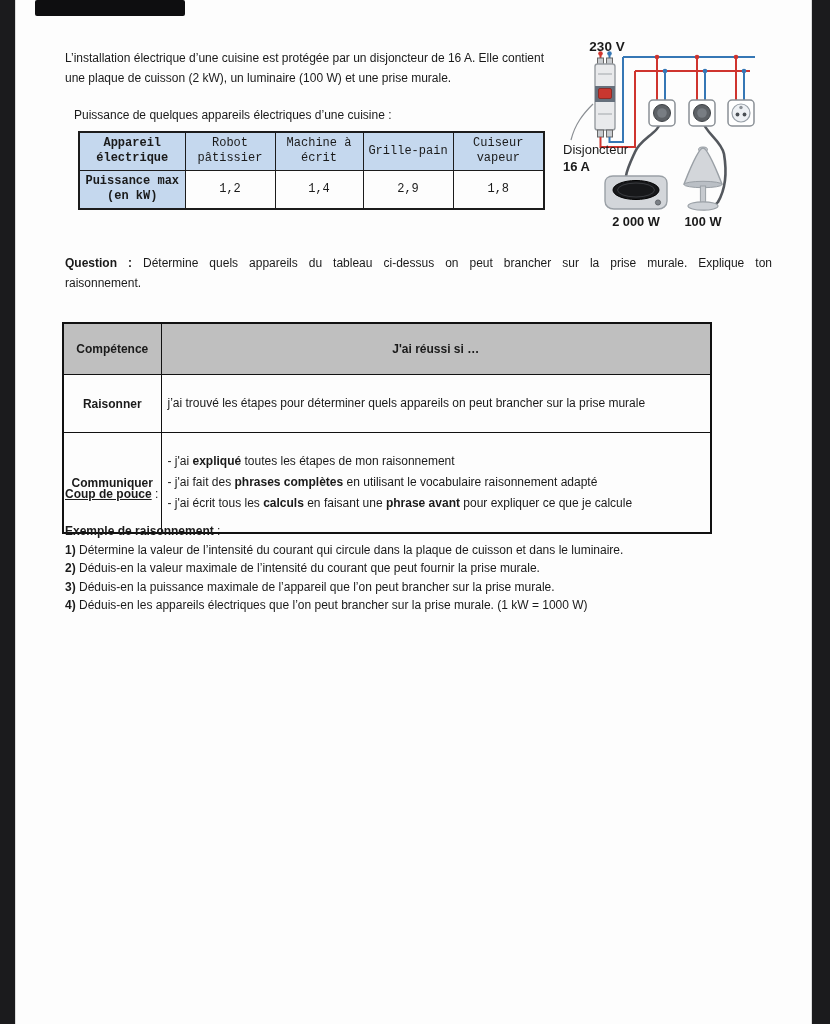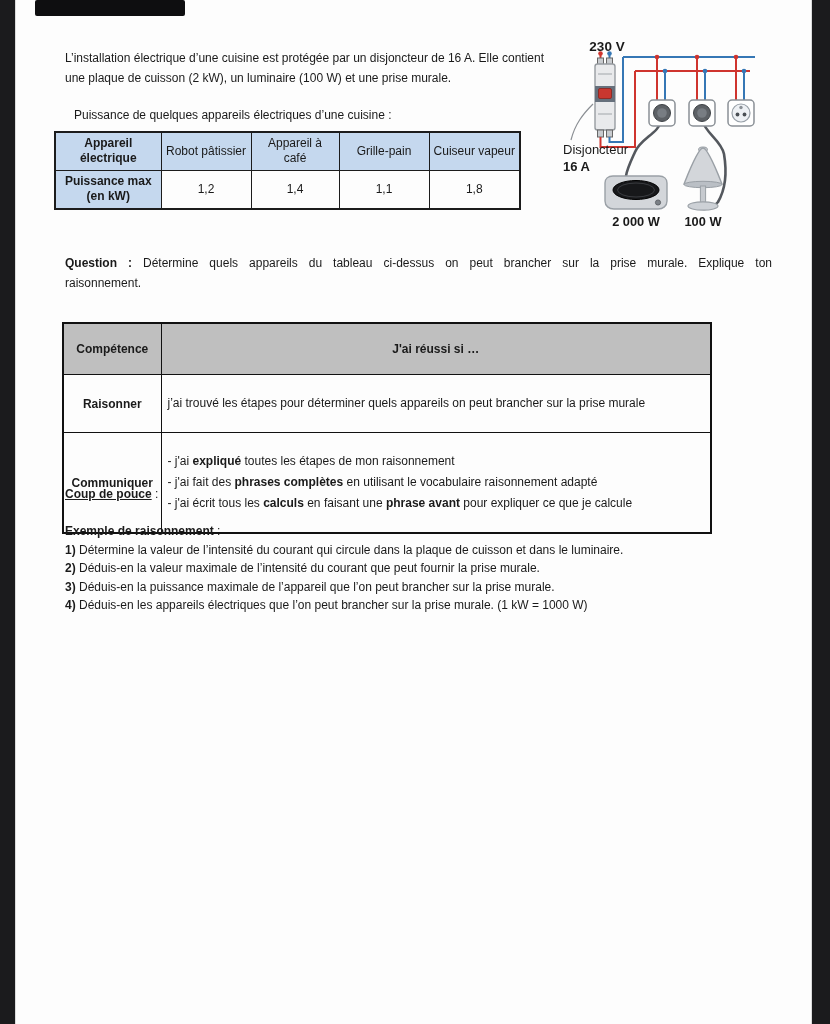--- a/index.html
+++ b/index.html
@@ -17,21 +17,21 @@
   .frame-left{left:0;width:15px;}
   .frame-right{left:812px;width:18px;}
   .seam{top:0;height:1024px;width:1px;background:#dcdcdc;}
   .redaction{left:35px;top:0;width:150px;height:16px;background:#0e0e10;border-radius:2px;}
 
   .para{line-height:19.5px;}
   .intro{left:65px;top:49px;width:496px;}
   .caption{left:74px;top:108px;width:500px;}
 
   
-  .power-table{left:54px;top:131px;border-collapse:collapse;table-layout:fixed;}
+  .power-table{left:78px;top:131px;border-collapse:collapse;table-layout:fixed;font-family:Liberation Mono, monospace;}
   .power-table td,.power-table th{border:1px solid #1c1c1c;text-align:center;vertical-align:middle;
     font-size:12px;line-height:15px;padding:2px 4px;font-weight:normal;}
   .power-table{border:2px solid #1c1c1c;}
   .power-table .blue{background:var(--table-blue);}
   .power-table .bold{font-weight:bold;}
   .power-table tr.hdr td,.power-table tr.hdr th{height:38px;}
   .power-table tr.val td,.power-table tr.val th{height:39px;}
 
   
   .question{left:65px;top:253px;width:707px;line-height:20px;}
@@ -79,29 +79,29 @@
       <col style="width:106px">
       <col style="width:90px">
       <col style="width:88px">
       <col style="width:90px">
       <col style="width:91px">
     </colgroup>
   <tbody>
       <tr class="hdr">
     <th class="blue bold">Appareil électrique</th>
     <th class="blue">Robot pâtissier</th>
-    <th class="blue">Appareil à café</th>
+    <th class="blue">Machine à écrit</th>
     <th class="blue">Grille-pain</th>
     <th class="blue">Cuiseur vapeur</th>
   </tr>
   <tr class="val">
     <th class="blue bold">Puissance max (en kW)</th>
     <td>1,2</td>
     <td>1,4</td>
-    <td>1,1</td>
+    <td>2,9</td>
     <td>1,8</td>
   </tr>
 </tbody>
   </table>
 
 <svg class="abs diagram" width="252" height="202" viewBox="0 0 252 202">
 
   <text x="54" y="21" text-anchor="middle" font-size="13.5" font-weight="bold">230 V</text>
 
   <g>

